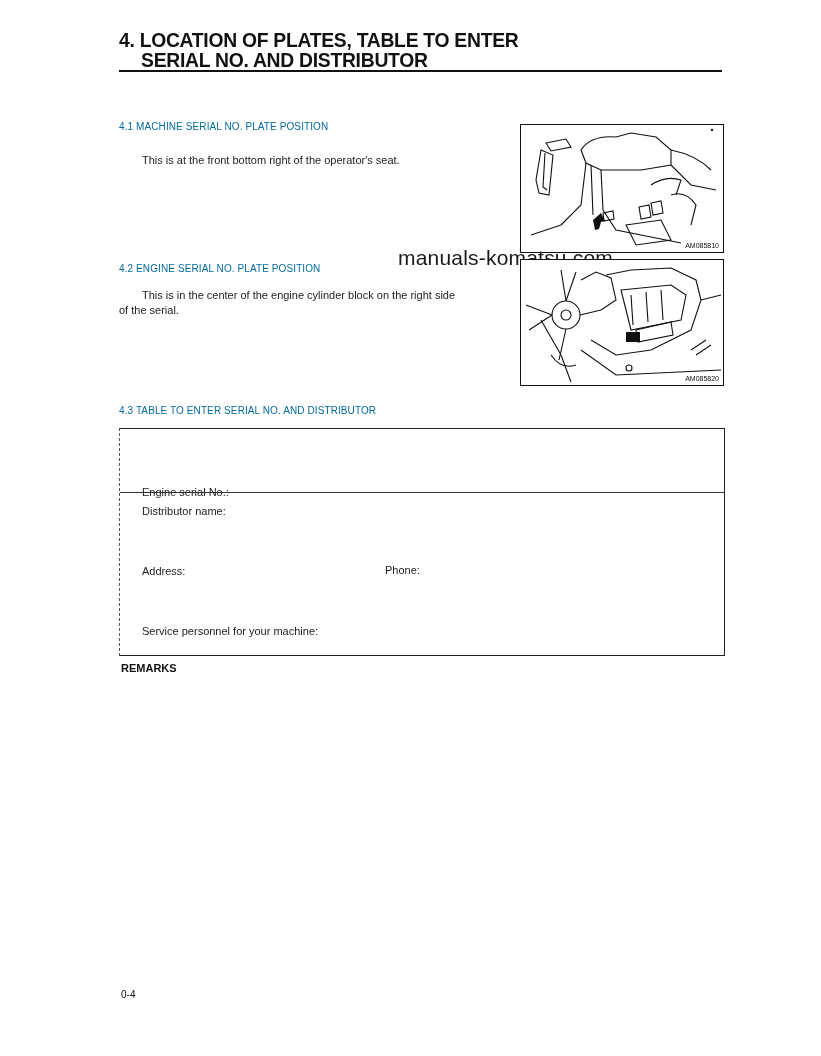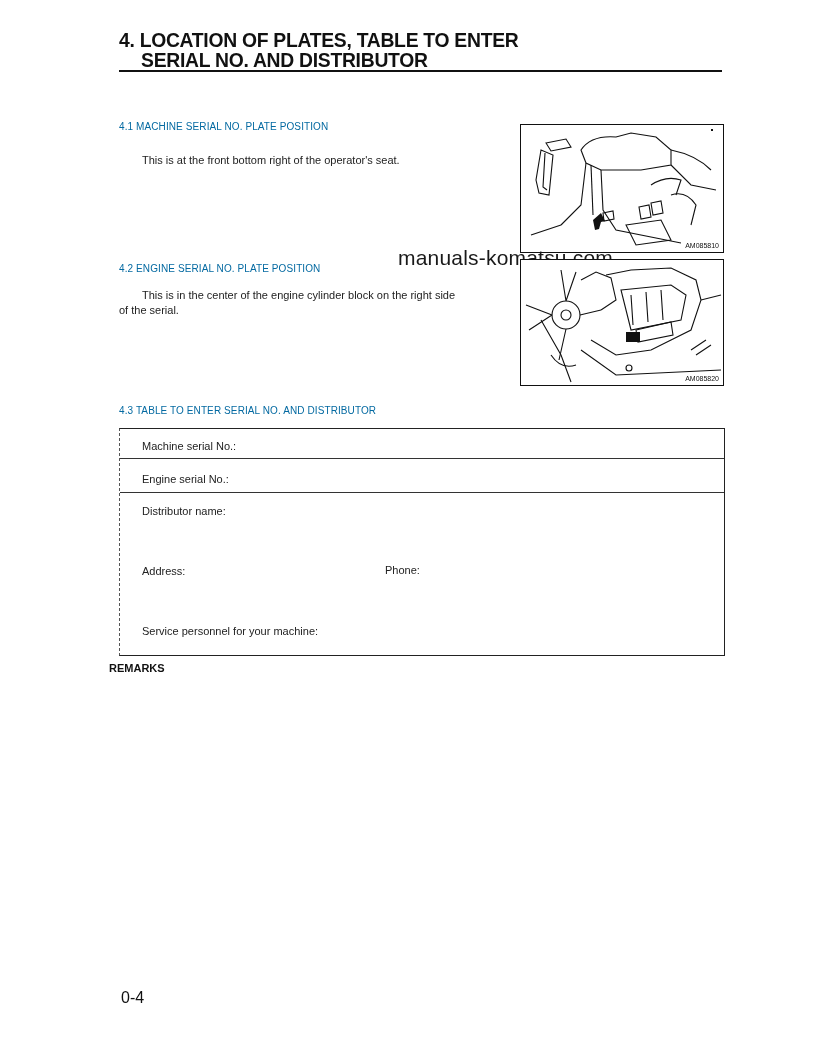--- a/index.html
+++ b/index.html
@@ -8,22 +8,22 @@
   .title .l2 { padding-left: 24px; display: block; }
   .title-rule { position: absolute; left: 119px; top: 70px; width: 603px; height: 2px; background: #111; }
   .h2 { position: absolute; font-family: "Liberation Sans", sans-serif; font-weight: normal; font-size: 10px; color: #0369a1; letter-spacing: 0.1px; white-space: nowrap; }
   .body-text { position: absolute; font-family: Liberation Sans, sans-serif; font-size: 11px; line-height: 15px; color: #222; }
   .fig { position: absolute; border: 1px solid #111; background: #fff; overflow: hidden; }
   .fig-code { position: absolute; right: 4px; bottom: 3px; font-size: 7px; font-family: "Liberation Sans", sans-serif; color: #111; }
   .watermark { position: absolute; left: 398px; top: 246px; font-family: "Liberation Sans", sans-serif; font-size: 21px; color: #1a1a1a; letter-spacing: 0.2px; }
   .table { position: absolute; left: 119px; top: 428px; width: 604px; height: 226px; border: 1px solid #222; border-left: 1px dashed #555; }
   .row { position: absolute; left: 0; width: 100%; border-bottom: 1px solid #333; }
   .cell-label { position: absolute; font-family: "Liberation Sans", sans-serif; font-size: 11px; color: #222; white-space: nowrap; }
-  .remarks { position: absolute; left: 109px; top: 662px; font-family: "Liberation Sans", sans-serif; font-weight: bold; font-size: 11px; color: #111; }
-  .page-no { position: absolute; left: 121px; top: 989px; font-family: "Liberation Sans", sans-serif; font-size: 16px; color: #111; }
+  .remarks { position: absolute; left: 121px; top: 662px; font-family: "Liberation Sans", sans-serif; font-weight: bold; font-size: 11px; color: #111; }
+  .page-no { position: absolute; left: 121px; top: 989px; font-family: "Liberation Sans", sans-serif; font-size: 10px; color: #111; }
   svg { display: block; }
 </style>
 </head>
 <body>
 
 <div class="title">
   <span>4. LOCATION OF PLATES, TABLE TO ENTER</span>
   <span class="l2">SERIAL NO. AND DISTRIBUTOR</span>
 </div>
 <div class="title-rule"></div>
@@ -82,25 +82,22 @@
       <path d="M180 40 L200 35"></path>
     </g>
     <rect x="105" y="72" width="14" height="10" fill="#111"></rect>
   </svg>
   <span class="fig-code">AM085820</span>
 </div>
 
 <div class="h2" style="left:119px; top:405px;">4.3  TABLE TO ENTER SERIAL NO. AND DISTRIBUTOR</div>
 
 <div class="table">
-  <div class="row" style="top:0; height:29px;">
-    <span class="cell-label" style="left:22px; top:11px;">Machine serial No.:</span>
-  </div>
   <div class="row" style="top:30px; height:33px;">
-    <span class="cell-label" style="left:22px; top:14px;text-align:right;">Engine serial No.:</span>
+    <span class="cell-label" style="left:22px; top:27px;text-align:right;">Engine serial No.:</span>
   </div>
   <div>
     <span class="cell-label" style="left:22px; top:76px;">Distributor name:</span>
     <span class="cell-label" style="left:22px; top:136px;">Address:</span>
     <span class="cell-label" style="left:265px; top:135px;">Phone:</span>
     <span class="cell-label" style="left:22px; top:196px;">Service personnel for your machine:</span>
   </div>
 </div>
 
 <div class="remarks">REMARKS</div>

